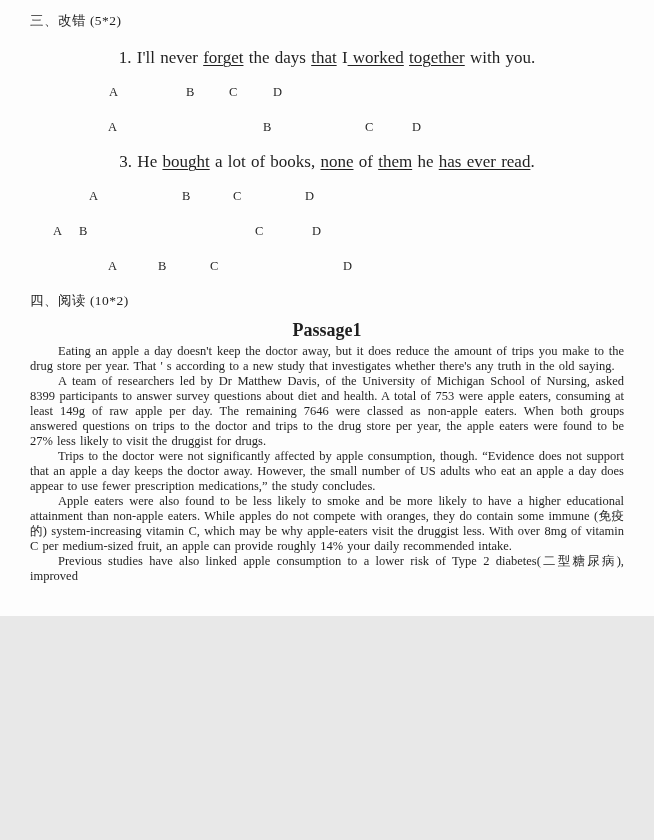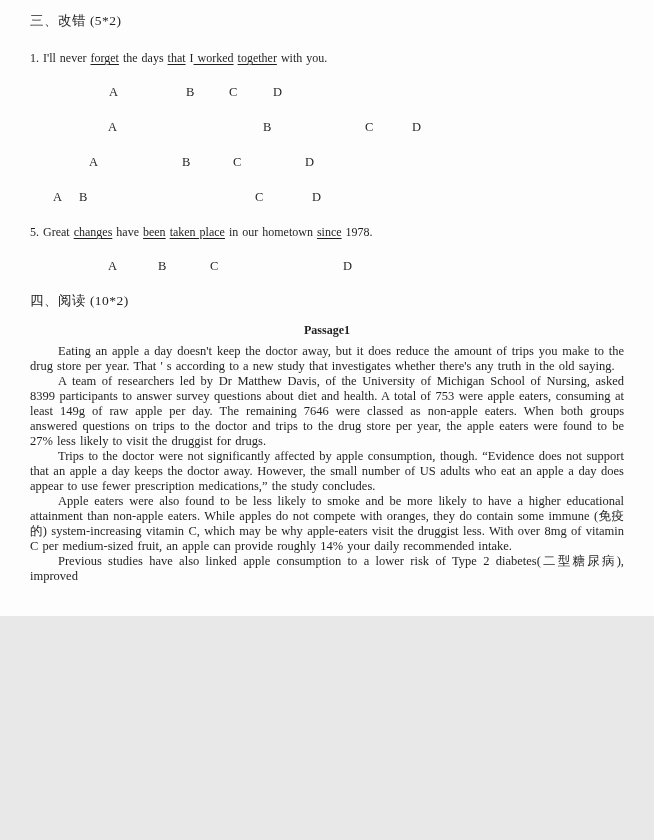--- a/index.html
+++ b/index.html
@@ -17,25 +17,26 @@
   .s-title {
     font-size: 13.5px;
     line-height: 16px;
     height: 16px;
     letter-spacing: 0.5px;
     margin-bottom: 21px;
     white-space: pre;
   }
   .question { }
   .q-sentence {
-    font-size: 12px;
+    font-size: 17px;
     line-height: 16px;
     margin-bottom: 18px;
     word-spacing: 1px;
     white-space: pre-wrap;
+    text-align: center;
   }
   #questions .question:nth-child(2) .q-sentence { word-spacing: 3.5px; }
   .q-sentence .u {
     text-decoration: underline;
     text-underline-offset: 2px;
     text-decoration-thickness: 1px;
   }
   .q-letters {
     position: relative;
     height: 16px;
@@ -44,21 +45,21 @@
   .q-letters .letter {
     position: absolute;
     top: 0;
     font-size: 12.5px;
     line-height: 16px;
   }
   .s-title.s4 { margin-top: 18px; margin-bottom: 13px; }
   .p-title {
     text-align: center;
     font-weight: bold;
-    font-size: 12px;
+    font-size: 18px;
     line-height: 17px;
     height: 17px;
   }
   #paragraphs { margin-top: 5px; }
   #paragraphs p {
     font-size: 12.5px;
     line-height: 15px;
     text-align: justify;
     text-indent: 28px;
     word-spacing: 1px;
@@ -82,37 +83,37 @@
       </div>
       <div class="question">
         <div class="q-letters">
           <span class="letter" style="left: 78px;">A</span>
           <span class="letter" style="left: 233px;">B</span>
           <span class="letter" style="left: 335px;">C</span>
           <span class="letter" style="left: 382px;">D</span>
         </div>
       </div>
       <div class="question">
+        <div class="q-sentence"><span>3. He </span><span class="u">bought</span><span> a lot of books, </span><span class="u">none</span><span> of </span><span class="u">them</span><span> he </span><span class="u">has ever read</span><span>.</span></div>
         <div class="q-letters">
           <span class="letter" style="left: 59px;">A</span>
           <span class="letter" style="left: 152px;">B</span>
           <span class="letter" style="left: 203px;">C</span>
           <span class="letter" style="left: 275px;">D</span>
         </div>
       </div>
       <div class="question">
         <div class="q-letters">
           <span class="letter" style="left: 23px;">A</span>
           <span class="letter" style="left: 49px;">B</span>
           <span class="letter" style="left: 225px;">C</span>
           <span class="letter" style="left: 282px;">D</span>
         </div>
       </div>
       <div class="question">
-        <div class="q-sentence"><span>5. Great </span><span class="u">changes</span><span> have </span><span class="u">been</span><span> </span><span class="u">taken place</span><span> in our hometown </span><span class="u">since</span><span> 1978.</span></div>
         <div class="q-letters">
           <span class="letter" style="left: 78px;">A</span>
           <span class="letter" style="left: 128px;">B</span>
           <span class="letter" style="left: 180px;">C</span>
           <span class="letter" style="left: 313px;">D</span>
         </div>
       </div>
     </div>
 
   <div class="s-title s4">四、阅读 (10*2)</div>

